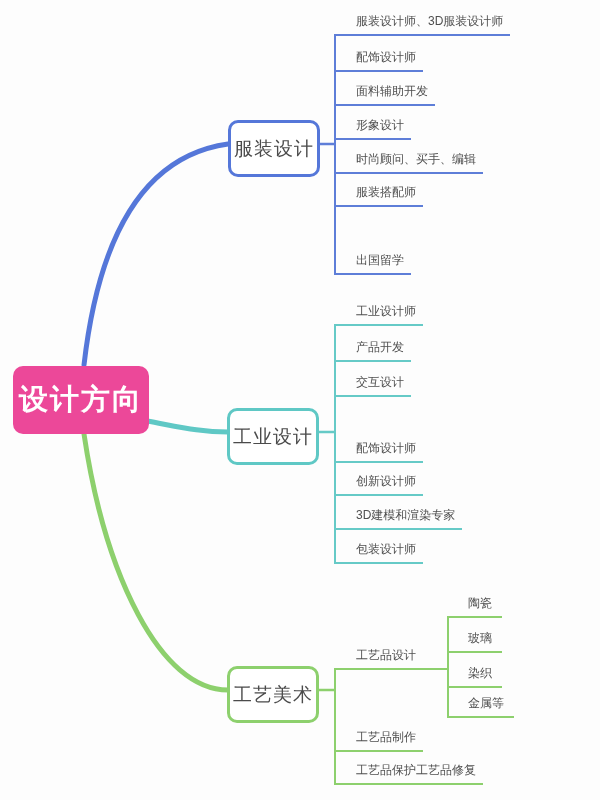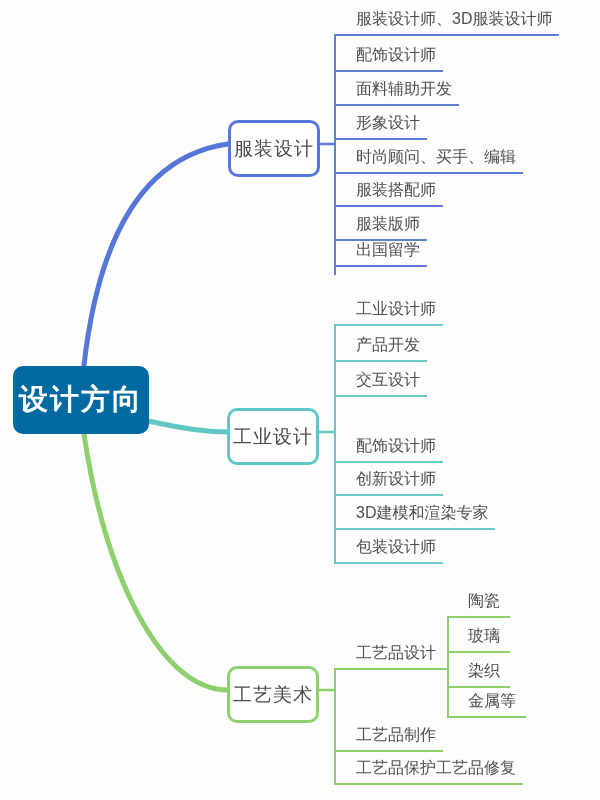--- a/index.html
+++ b/index.html
@@ -8,42 +8,42 @@
     width:600px;height:800px;
     background:#fdfdfd;
     font-family:"Liberation Sans","DejaVu Sans",sans-serif;
     overflow:hidden;
   }
   .canvas{position:relative;width:600px;height:800px;}
   .wires{position:absolute;left:0;top:0;width:600px;height:800px;}
 
   .root-node{
     position:absolute;left:13px;top:366px;width:136px;height:68px;
-    background:#0369a1;border-radius:10px;
+    background:#ec4899;border-radius:10px;
     display:flex;align-items:center;justify-content:center;
     color:#ffffff;font-size:29px;font-weight:bold;letter-spacing:2px;
     white-space:nowrap;z-index:3;
   }
   .branch-box{
     position:absolute;width:92px;height:57px;background:#ffffff;
     border:3px solid;border-radius:10px;
     display:flex;align-items:center;justify-content:center;
     font-size:19px;color:#4b4b4b;letter-spacing:1px;
     white-space:nowrap;z-index:3;
   }
   .bb1{left:228px;top:120px;border-color:#5577d9;}
   .bb2{left:227px;top:408px;border-color:#5fc8c5;}
   .bb3{left:227px;top:666px;border-color:#8dd06d;text-align:right;}
 
   .leaf{
     position:absolute;left:334px;height:26px;
     border-bottom:2px solid;
     display:flex;align-items:flex-end;
     padding:0 7px 4px 22px;
-    font-size:16px;color:#4f4f4f;white-space:nowrap;
+    font-size:12px;color:#4f4f4f;white-space:nowrap;
     width:max-content;z-index:2;
   }
   .b1{border-color:#5e7ed8;}
   .b2{border-color:#66cac7;}
   .b3{border-color:#8dd06d;}
   .subleaf{left:447px;padding:0 10px 4px 21px;text-align:center;}
 </style>
 </head>
 <body>
 
@@ -77,22 +77,21 @@
   <div class="branch-box bb3">
     <span>工艺美术</span>
   </div>
 
   <div class="leaf b1" style="top:10px">服装设计师、3D服装设计师</div>
   <div class="leaf b1" style="top:46px">配饰设计师</div>
   <div class="leaf b1" style="top:80px">面料辅助开发</div>
   <div class="leaf b1" style="top:114px">形象设计</div>
   <div class="leaf b1" style="top:148px">时尚顾问、买手、编辑</div>
   <div class="leaf b1" style="top:181px">服装搭配师</div>
-  <div class="leaf b1" style="top:215px">服装版师</div>
-  <div class="leaf b1" style="top:241px">出国留学</div>
+  <div class="leaf b1" style="top:249px">出国留学</div>
 
   <div class="leaf b2" style="top:300px">工业设计师</div>
   <div class="leaf b2" style="top:336px">产品开发</div>
   <div class="leaf b2" style="top:371px">交互设计</div>
   <div class="leaf b2" style="top:437px">配饰设计师</div>
   <div class="leaf b2" style="top:470px">创新设计师</div>
   <div class="leaf b2" style="top:504px">3D建模和渲染专家</div>
   <div class="leaf b2" style="top:538px">包装设计师</div>
 
   <div class="leaf b3" style="top:644px;width:115px;min-width:115px">工艺品设计</div>

